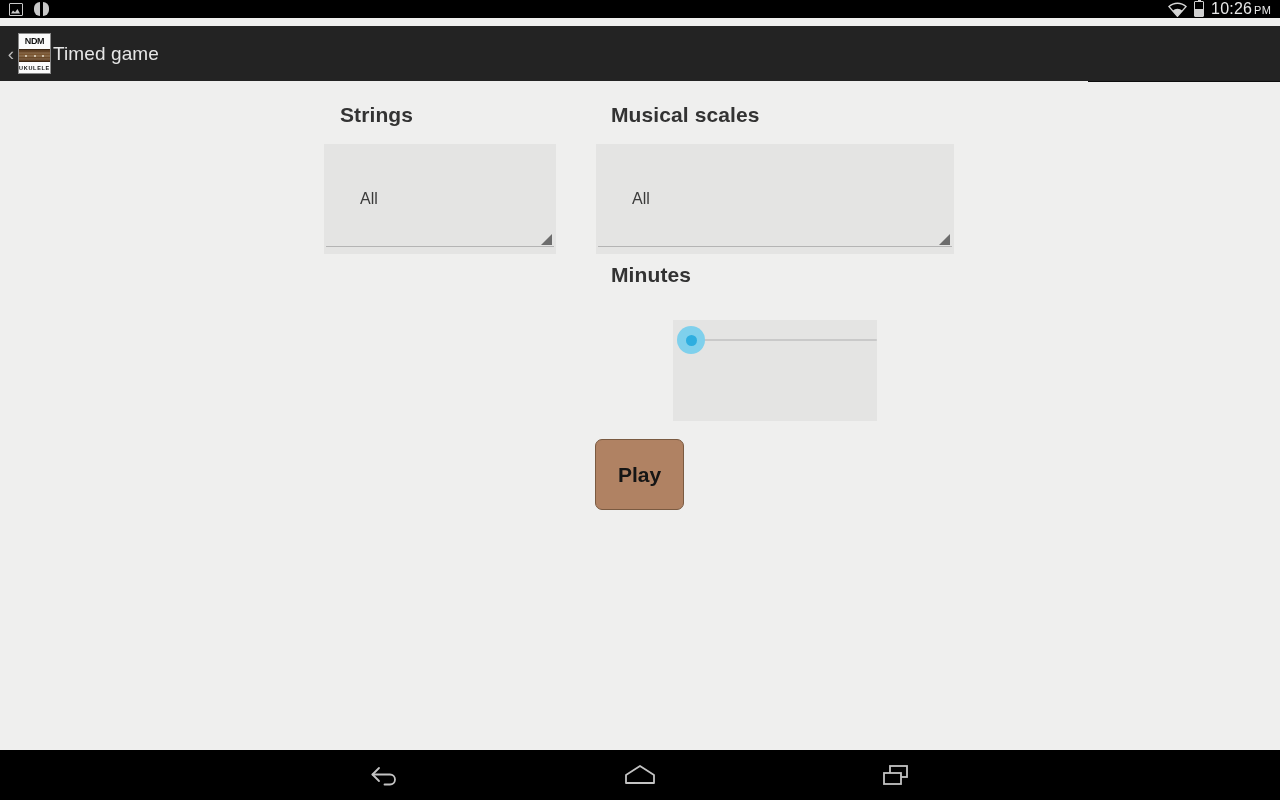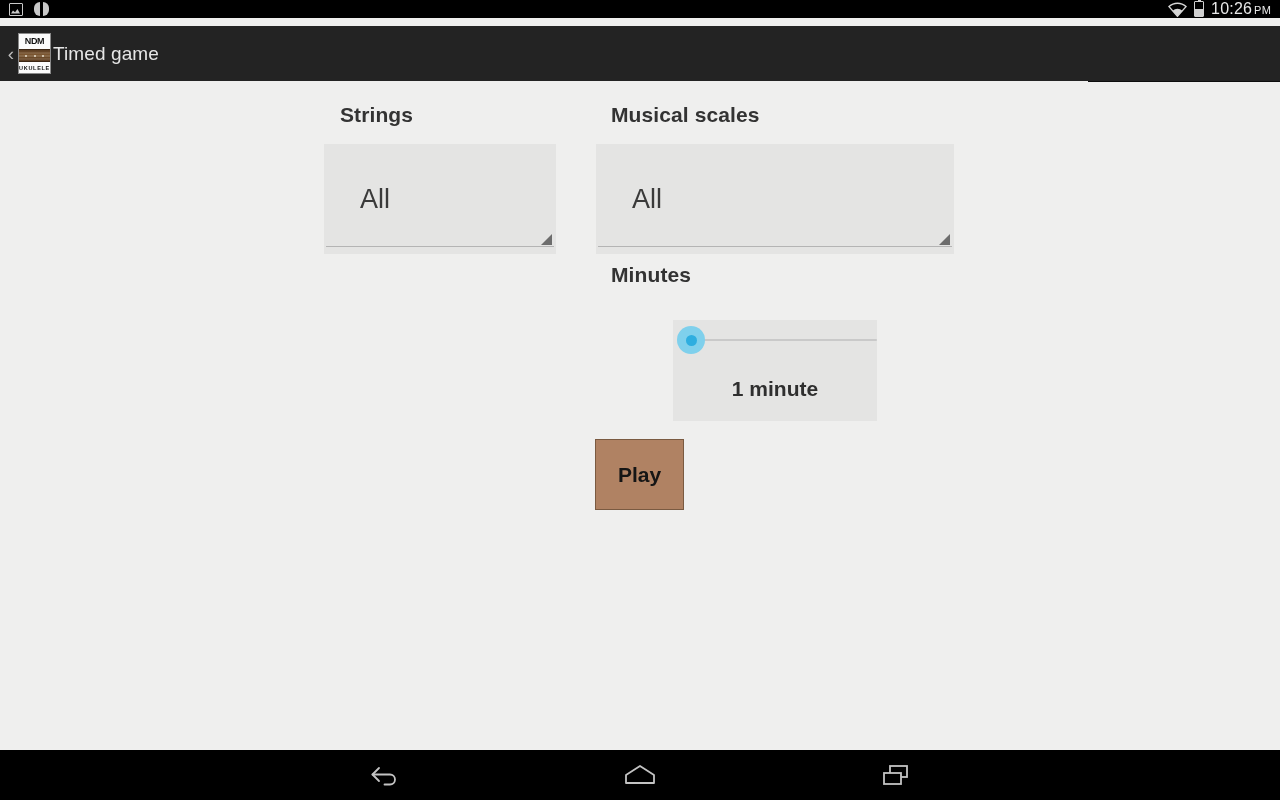--- a/index.html
+++ b/index.html
@@ -188,21 +188,21 @@
     position: absolute;
     background: #e4e4e3;
     box-sizing: border-box;
     cursor: pointer;
   }
   .spinner .sp-value {
     position: absolute;
     left: 36px;
     top: 50%;
     transform: translateY(-50%);
-    font-size: 27px;
+    font-size: 16px;
     color: #3a3a3a;
   }
   .spinner .sp-underline {
     position: absolute;
     left: 2px; right: 2px;
     bottom: 7px;
     height: 1px;
     background: #b4b4b4;
   }
   .spinner .sp-arrow {
@@ -255,21 +255,21 @@
     font-size: 21px;
     font-weight: bold;
     color: #2f2f2f;
   }
 
   
   #play-button {
     position: absolute;
     background: #b08263;
     border: 1px solid #7a5a41;
-    border-radius: 0;
+    border-radius: 7px;
     box-sizing: border-box;
     display: flex;
     align-items: center;
     justify-content: center;
     font-size: 21px;
     font-weight: bold;
     color: #151515;
     cursor: pointer;
   }
 
@@ -348,21 +348,20 @@
     <div class="spinner" style="left:596px; top:63px; width:358px; height:110px;">
       <span class="sp-value">All</span>
       <span class="sp-underline"></span>
       <span class="sp-arrow"></span>
     </div>
 
     <div class="section-title" style="left:611px; top:182px;">Minutes</div>
     <div id="minutes-panel" style="left:673px; top:239px; width:204px; height:101px;">
       <div id="seek-track"></div>
       <div id="seek-thumb"></div>
-      <div id="minutes-value">1 minute</div>
     </div>
 
     <div id="play-button" style="left:595px; top:358px; width:89px; height:71px;">Play</div>
   </div>
 
   <div id="nav-bar">
     <div class="nav-slot">
       <svg width="34" height="26" viewBox="0 0 34 26">
         <path d="M12 6 L5.5 12.5 L12 19" fill="none" stroke="#c3c3c3" stroke-width="1.8" stroke-linecap="round" stroke-linejoin="round"></path>
         <path d="M5.5 12.5 H23 a5 5 0 0 1 0 10 H17.5" fill="none" stroke="#c3c3c3" stroke-width="1.8" stroke-linecap="round" stroke-linejoin="round"></path>

